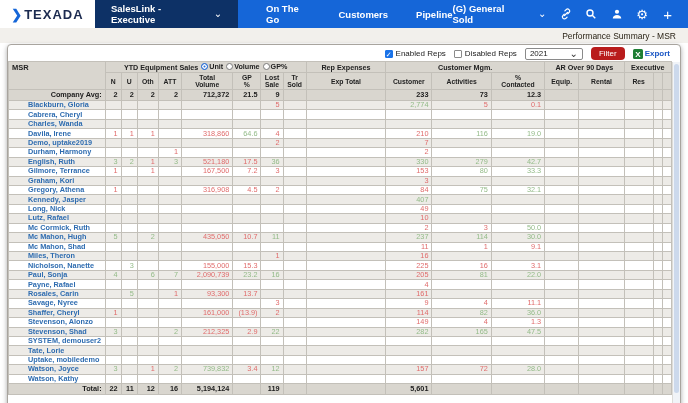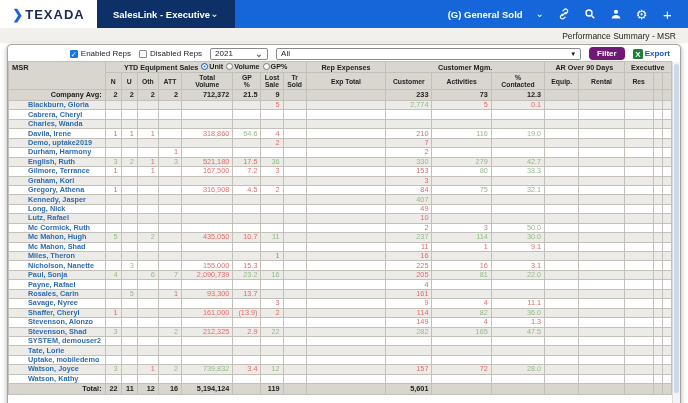--- a/index.html
+++ b/index.html
@@ -4,21 +4,21 @@
 <style>
   * { box-sizing:border-box; margin:0; padding:0; }
   html,body { width:688px; height:403px; overflow:hidden; background:#fff;
     font-family:"Liberation Sans", sans-serif; }
 
   
   .navbar { height:28px; background:#1566d8; display:flex; align-items:stretch; color:#fff; }
   .logo-box { background:#fff; width:97px; display:flex; align-items:center; justify-content:center; gap:2px; }
   .logo-chev { color:#1566d8; font-weight:bold; font-size:13px; }
   .logo-text { color:#1c2b50; font-weight:bold; font-size:13px; letter-spacing:1px; }
-  .app-menu { background:#0d3166; display:flex; align-items:center; gap:0; padding:0 16px; font-size:9.5px; font-weight:bold; cursor:pointer; }
+  .app-menu { background:#0d3166; display:flex; align-items:center; gap:8px; padding:0 16px; font-size:9.5px; font-weight:bold; cursor:pointer; }
   .nav-items { display:flex; align-items:center; gap:28px; margin-left:28px; font-size:9.5px; font-weight:bold; }
   .nav-items span { cursor:pointer; }
   .nav-right { margin-left:auto; display:flex; align-items:center; gap:13px; padding-right:14px; font-size:9.5px; font-weight:bold; }
   .chev { font-size:10px; font-weight:normal; line-height:6px; }
   .nv-icon { width:13px; height:13px; display:flex; align-items:center; justify-content:center; }
   .nv-icon svg { width:12px; height:12px; }
   .gear-glyph { font-family:"DejaVu Sans", sans-serif; font-size:13px; line-height:13px; }
   .plus-glyph { font-size:15px; font-weight:normal; line-height:13px; }
 
   
@@ -31,21 +31,21 @@
 
   
   .filter-row { height:16px; display:flex; align-items:center; justify-content:flex-end; gap:8px; padding:2px 10px 1px 8px; font-size:8px; color:#222; }
   .cb-wrap { display:flex; align-items:center; gap:3px; cursor:pointer; }
   .cb { width:8px; height:8px; border:1px solid #8a8a8a; background:#fff; display:inline-block; border-radius:1px; }
   .cb.checked { background:#1a73e8; border-color:#1a73e8; color:#fff; font-size:7px; line-height:8px; text-align:center; }
   .sel { border:1px solid #8a8a8a; background:#fff; height:12px; display:flex; align-items:center; justify-content:space-between; padding:0 4px; font-size:8px; cursor:pointer; border-radius:2px; }
   .sel.year { width:58px; }
   .sel.scope { width:305px; }
   .sel .arrow { font-size:6px; color:#111; }
-  .btn-filter { background:#701a75; color:#fff; border:none; border-radius:4px; font-size:8px; font-weight:bold; padding:2px 8px; cursor:pointer; }
+  .btn-filter { background:#b91c1c; color:#fff; border:none; border-radius:4px; font-size:8px; font-weight:normal; padding:2px 8px; cursor:pointer; }
   .export { color:#1a56c4; font-weight:bold; font-size:8px; display:flex; align-items:center; gap:2px; cursor:pointer; }
 
   
   .table-wrap { margin-right:8px; }
   table { border-collapse:collapse; table-layout:fixed; width:100%; }
   th, td { border:1px solid #c3c0b9; overflow:hidden; white-space:nowrap; }
   thead th { background:#d9d6cf; color:#222; font-weight:bold; }
   .group-row th { font-size:7.2px; height:11px; text-align:center;margin-left:8px; }
   .group-row th.msr-h { text-align:left; vertical-align:top; padding:1px 0 0 3px; font-size:7.5px; }
   .sub-row th { font-size:6.8px; line-height:7px; height:16px; white-space:pre-line; text-align:center; font-weight:bold; padding:1px 1px; }
@@ -72,20 +72,25 @@
 <body>
 
 <div class="navbar">
   <div class="logo-box">
     <span class="logo-chev">❯</span>
     <span class="logo-text">TEXADA</span>
   </div>
   <div class="app-menu">
     <span>SalesLink - Executive</span>
     <span class="chev">⌄</span>
+  </div>
+  <div class="nav-items">
+    <span>On The Go</span>
+    <span>Customers</span>
+    <span>Pipeline</span>
   </div>
   <div class="nav-right">
     <span>(G) General Sold</span>
     <span class="chev">⌄</span>
     <span class="nv-icon">
       <svg viewBox="0 0 24 24" fill="none" stroke="#fff" stroke-width="2.4" stroke-linecap="round">
         <path d="M9 15l6-6"></path>
           <path d="M8.5 12.5L6 15a4 4 0 0 0 5.7 5.7l2.5-2.5"></path>
           <path d="M15.5 11.5L18 9a4 4 0 0 0-5.7-5.7L9.8 5.8"></path>
       </svg>
@@ -118,24 +123,20 @@
       <span class="cb checked">✓</span>
       <span>Enabled Reps</span>
     </span>
     <span class="cb-wrap">
       <span class="cb"></span>
       <span>Disabled Reps</span>
     </span>
     <span class="sel year">
       <span>2021</span>
       <span class="chev" style="color:#333;">⌄</span>
-    </span>
-    <span class="sel scope">
-      <span>All</span>
-      <span class="arrow">▼</span>
     </span>
     <button class="btn-filter">Filter</button>
     <span class="export">
       <svg width="10" height="10">
         <rect width="10" height="10" rx="1.5" fill="#1e7e34"></rect>
         <text x="5" y="8" font-size="8" fill="#fff" text-anchor="middle" font-weight="bold" font-family="Liberation Sans, sans-serif">X</text>
       </svg>
       <span>Export</span>
     </span>
   </div>

